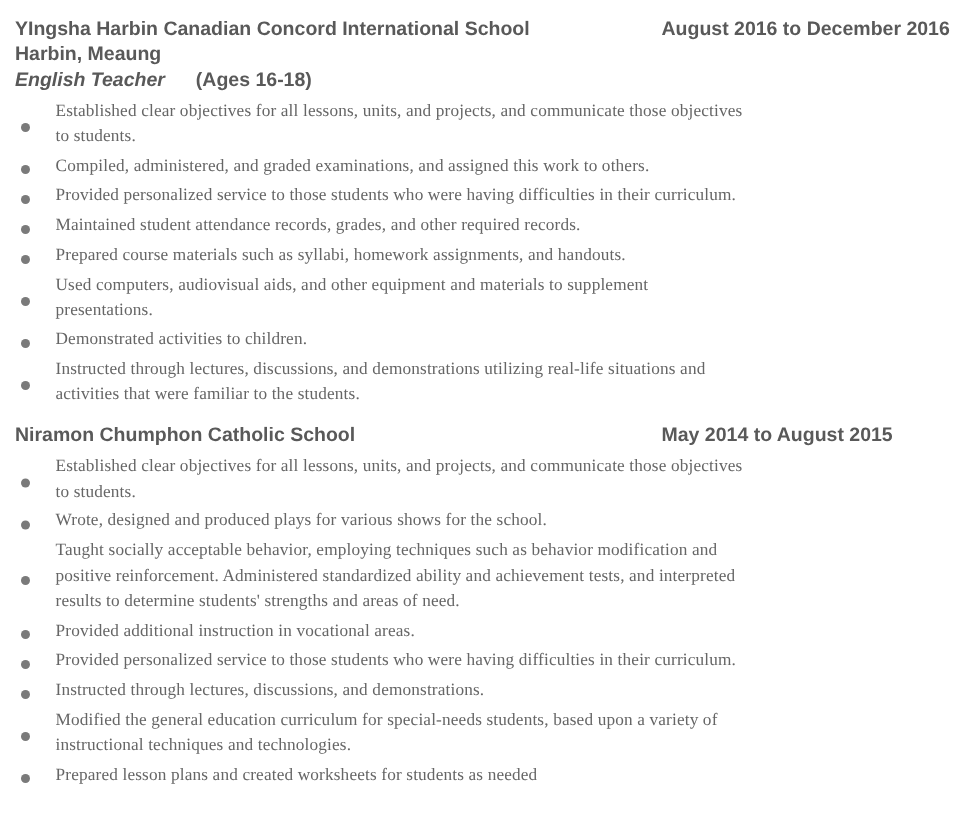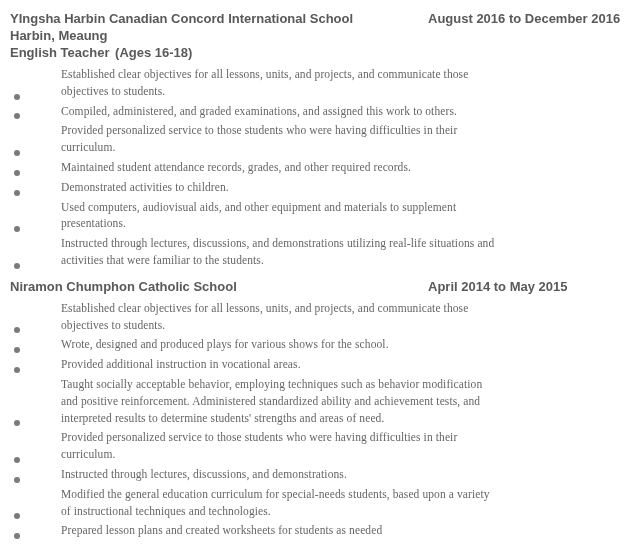--- a/index.html
+++ b/index.html
@@ -26,43 +26,42 @@
   .job-header {
     color: var(--heading, #595959);
     font-weight: bold;
     font-size: 13px;
     line-height: 17px;
   }
   .school-line { position: relative; }
   .school { white-space: nowrap; }
   .dates {
     position: absolute;
-    left: 418px;
+    left: 431px;
     top: 0;
     white-space: nowrap;
   }
   .location {}
   .role-line {}
-  .role { }
-  .role-detail { margin-left: 2px; }
+  .role { font-style: italic; }
+  .role-detail { margin-left: 17px; }
   .bullets {
     list-style: none;
     margin: 5px 0 9px 0;
     padding: 0;
   }
   .bullet-item {
     display: flex;
-    align-items: flex-end;
+    align-items: center;
     margin: 0 0 3px 0;
     color: var(--body, #666666);
     font-family: "Liberation Serif", serif;
     font-size: 11.5px;
     line-height: 16.8px;
     letter-spacing: 0.1px;
-    gap: 24px;
   }
   .bullet-dot {
     flex: 0 0 auto;
     width: 6px;
     height: 6px;
     border-radius: 50%;
     background: var(--bullet, #7a7a7a);
     margin: 5px 17px 0 4px;
   }
   .bullet-text {
@@ -102,65 +101,69 @@
     <span class="bullet-dot"></span>
     <span class="bullet-text">Provided personalized service to those students who were having difficulties in their curriculum.</span>
   </li>
 
 
   <li class="bullet-item">
     <span class="bullet-dot"></span>
     <span class="bullet-text">Maintained student attendance records, grades, and other required records.</span>
   </li>
 
-
   <li class="bullet-item">
     <span class="bullet-dot"></span>
-    <span class="bullet-text">Demonstrated activities to children.</span>
+    <span class="bullet-text">Prepared course materials such as syllabi, homework assignments, and handouts.</span>
   </li>
 
   <li class="bullet-item">
     <span class="bullet-dot"></span>
     <span class="bullet-text">Used computers, audiovisual aids, and other equipment and materials to supplement presentations.</span>
+  </li>
+
+  <li class="bullet-item">
+    <span class="bullet-dot"></span>
+    <span class="bullet-text">Demonstrated activities to children.</span>
   </li>
 
   <li class="bullet-item">
     <span class="bullet-dot"></span>
     <span class="bullet-text">Instructed through lectures, discussions, and demonstrations utilizing real-life situations and activities that were familiar to the students.</span>
   </li>
 
 </ul>
   </section>
 
   <section class="job">
     <header class="job-header">
       <div class="school-line">
         <span class="school">Niramon Chumphon Catholic School</span>
-        <span class="dates">April 2014 to May 2015</span>
+        <span class="dates">May 2014 to August 2015</span>
       </div>
     </header>
     <ul class="bullets">
   <li class="bullet-item">
     <span class="bullet-dot"></span>
     <span class="bullet-text">Established clear objectives for all lessons, units, and projects, and communicate those objectives to students.</span>
   </li>
 
   <li class="bullet-item">
     <span class="bullet-dot"></span>
     <span class="bullet-text">Wrote, designed and produced plays for various shows for the school.</span>
   </li>
 
   <li class="bullet-item">
     <span class="bullet-dot"></span>
-    <span class="bullet-text">Provided additional instruction in vocational areas.</span>
+    <span class="bullet-text">Taught socially acceptable behavior, employing techniques such as behavior modification and positive reinforcement. Administered standardized ability and achievement tests, and interpreted results to determine students' strengths and areas of need.</span>
   </li>
 
   <li class="bullet-item">
     <span class="bullet-dot"></span>
-    <span class="bullet-text">Taught socially acceptable behavior, employing techniques such as behavior modification and positive reinforcement. Administered standardized ability and achievement tests, and interpreted results to determine students' strengths and areas of need.</span>
+    <span class="bullet-text">Provided additional instruction in vocational areas.</span>
   </li>
 
   <li class="bullet-item">
     <span class="bullet-dot"></span>
     <span class="bullet-text">Provided personalized service to those students who were having difficulties in their curriculum.</span>
   </li>
 
   <li class="bullet-item">
     <span class="bullet-dot"></span>
     <span class="bullet-text">Instructed through lectures, discussions, and demonstrations.</span>

